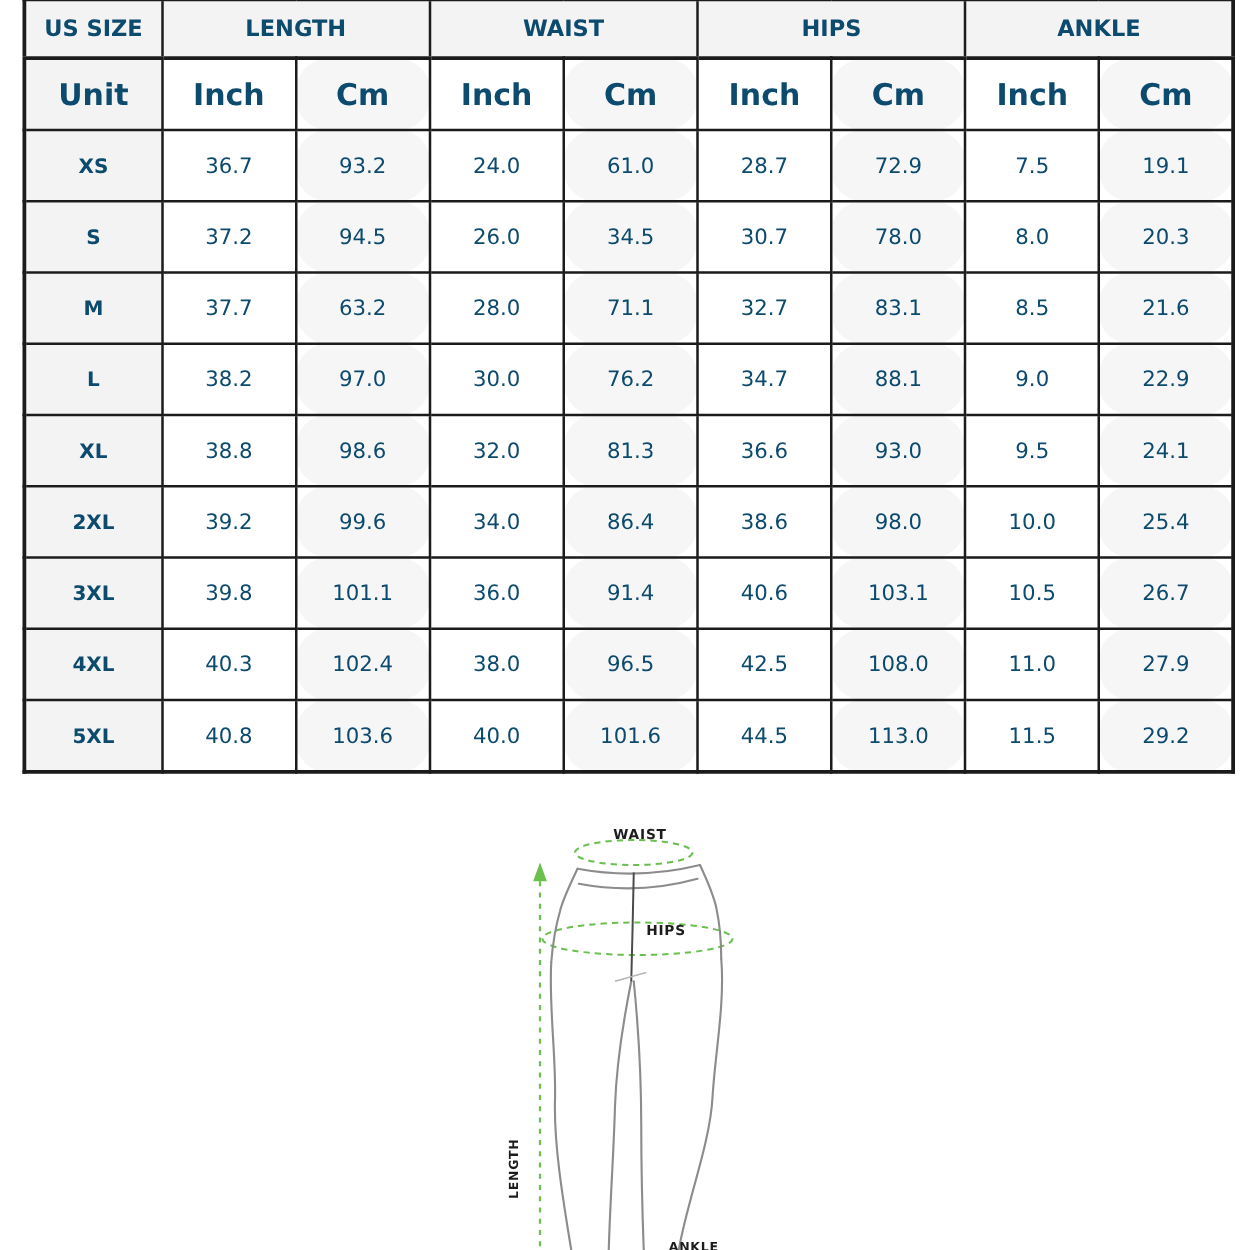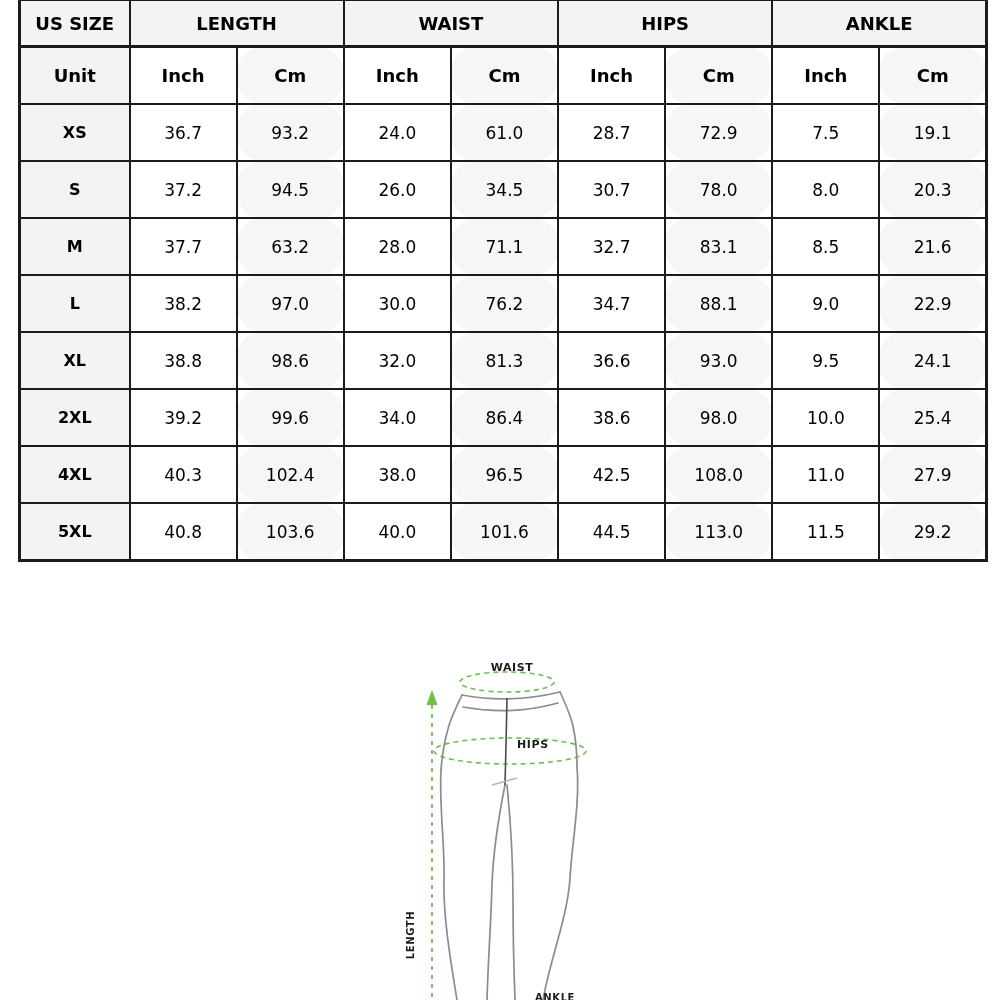--- a/index.html
+++ b/index.html
@@ -1,23 +1,23 @@
 <!DOCTYPE html>
 <html><head>
 <meta charset="utf-8">
 <style>
   html,body{margin:0;padding:0;background:#ffffff;}
   .page{position:relative;width:1000px;height:1000px;background:#ffffff;overflow:hidden;
-        font-family:"DejaVu Sans","Liberation Sans",sans-serif;color:#000000;}
+        font-family:"DejaVu Sans","Liberation Sans",sans-serif;color:#0c4a6e;}
   .size-table{position:absolute;left:18px;top:-2px;width:970px;border-collapse:collapse;table-layout:fixed;}
   .size-table col.c-size{width:110px;}
   .size-table th,.size-table td{border:2px solid #1b1b1b;text-align:center;vertical-align:middle;
         padding:0;overflow:hidden;white-space:nowrap;}
   .size-table thead tr.group-row th{height:44px;font-size:18px;font-weight:700;background:#f3f3f3;border-bottom:3px solid #1b1b1b;}
-  .size-table thead tr.unit-row th{height:55px;font-size:18px;font-weight:700;}
+  .size-table thead tr.unit-row th{height:55px;font-size:24px;font-weight:700;}
   .size-table tbody td{height:55px;font-size:17px;font-weight:400;}
   .size-table tbody td.size-col{font-weight:700;font-size:16px;}
   .hdr-gray{background:#f3f3f3;}
   .inch-col{background:#ffffff;border-radius:11px;}
   .cm-col{background:#f6f6f6;border-radius:25px;}
   .size-col{background:#f3f3f3;}
   .size-table{border:3px solid #1b1b1b;}
   .diagram{position:absolute;left:380px;top:645px;width:280px;height:355px;}
   .diag-label{font-family:"DejaVu Sans","Liberation Sans",sans-serif;font-weight:700;fill:#1c1c1c;letter-spacing:0.6px;}
 </style>
@@ -119,20 +119,31 @@
           <td class="inch-col">39.2</td>
           <td class="cm-col">99.6</td>
           <td class="inch-col">34.0</td>
           <td class="cm-col">86.4</td>
           <td class="inch-col">38.6</td>
           <td class="cm-col">98.0</td>
           <td class="inch-col">10.0</td>
           <td class="cm-col">25.4</td>
         </tr>
         <tr>
+          <td class="size-col">3XL</td>
+          <td class="inch-col">39.8</td>
+          <td class="cm-col">101.1</td>
+          <td class="inch-col">36.0</td>
+          <td class="cm-col">91.4</td>
+          <td class="inch-col">40.6</td>
+          <td class="cm-col">103.1</td>
+          <td class="inch-col">10.5</td>
+          <td class="cm-col">26.7</td>
+        </tr>
+        <tr>
           <td class="size-col">4XL</td>
           <td class="inch-col">40.3</td>
           <td class="cm-col">102.4</td>
           <td class="inch-col">38.0</td>
           <td class="cm-col">96.5</td>
           <td class="inch-col">42.5</td>
           <td class="cm-col">108.0</td>
           <td class="inch-col">11.0</td>
           <td class="cm-col">27.9</td>
         </tr>

